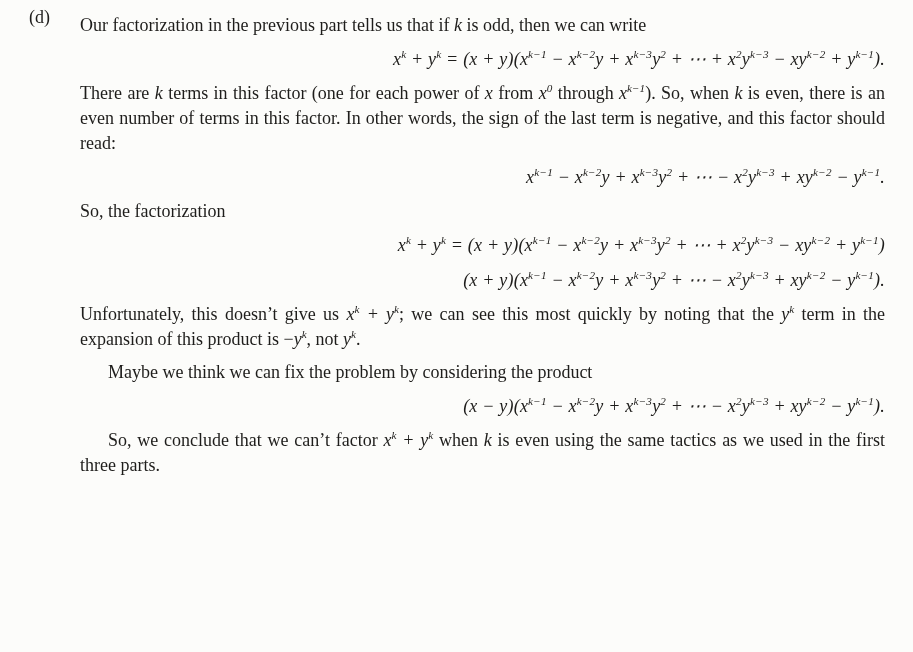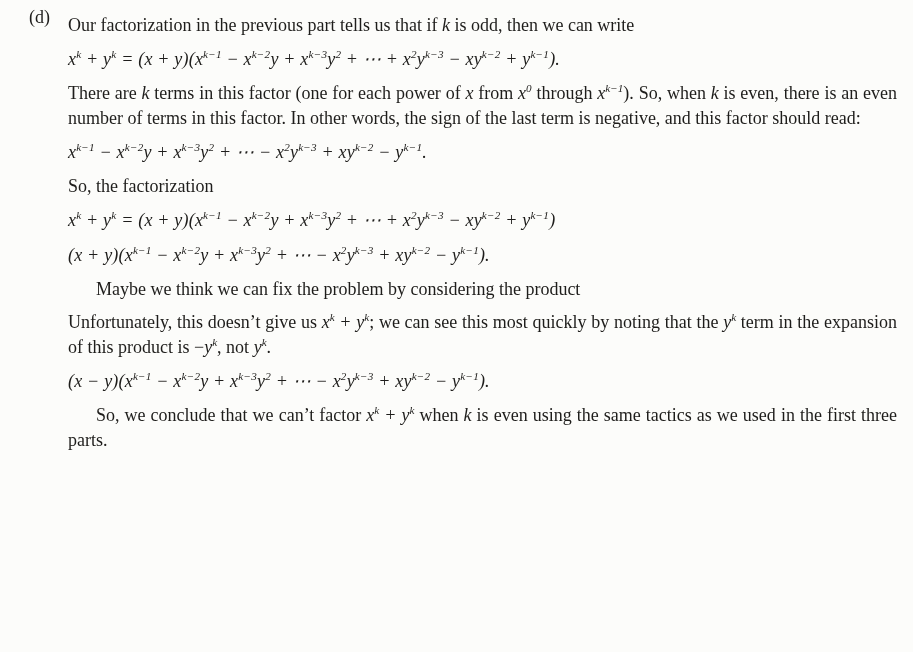--- a/index.html
+++ b/index.html
@@ -20,32 +20,32 @@
     height: 652px;
     padding: 5px 16px 0 68px;
   }
   .item-label {
     position: absolute;
     left: 29px;
     top: 5px;
     line-height: 25px;
   }
   .block {
-    margin: 8px 0;
+    margin: 8px 12px;
     line-height: 25px;
     font-family: Liberation Serif, serif;
   }
   .para {
     text-align: justify;
   }
   .para.indent {
     text-indent: 28px;
   }
   .formula {
-    text-align: left;
+    text-align: right;
     font-style: italic;
     line-height: 27px;
     letter-spacing: 0.2px;
   }
   sup {
     font-size: 0.62em;
     line-height: 0;
   }
   i { font-style: italic; }
 </style>
@@ -66,22 +66,22 @@
 
   <div class="block formula">x<sup>k−1</sup> − x<sup>k−2</sup>y + x<sup>k−3</sup>y<sup>2</sup> + ⋯ − x<sup>2</sup>y<sup>k−3</sup> + xy<sup>k−2</sup> − y<sup>k−1</sup>.</div>
 
   <div class="block para">So, the factorization</div>
 
   <div class="block formula">x<sup>k</sup> + y<sup>k</sup> = (x + y)(x<sup>k−1</sup> − x<sup>k−2</sup>y + x<sup>k−3</sup>y<sup>2</sup> + ⋯ + x<sup>2</sup>y<sup>k−3</sup> − xy<sup>k−2</sup> + y<sup>k−1</sup>)</div>
 
 
   <div class="block formula">(x + y)(x<sup>k−1</sup> − x<sup>k−2</sup>y + x<sup>k−3</sup>y<sup>2</sup> + ⋯ − x<sup>2</sup>y<sup>k−3</sup> + xy<sup>k−2</sup> − y<sup>k−1</sup>).</div>
 
+  <div class="block para">Unfortunately, this doesn’t give us <i>x<sup>k</sup> + y<sup>k</sup></i>; we can see this most quickly by noting that the <i>y<sup>k</sup></i> term in the expansion of this product is −<i>y<sup>k</sup></i>, not <i>y<sup>k</sup></i>.</div>
+
   <div class="block para indent">Maybe we think we can fix the problem by considering the product</div>
-
-  <div class="block para">Unfortunately, this doesn’t give us <i>x<sup>k</sup> + y<sup>k</sup></i>; we can see this most quickly by noting that the <i>y<sup>k</sup></i> term in the expansion of this product is −<i>y<sup>k</sup></i>, not <i>y<sup>k</sup></i>.</div>
 
   <div class="block formula">(x − y)(x<sup>k−1</sup> − x<sup>k−2</sup>y + x<sup>k−3</sup>y<sup>2</sup> + ⋯ − x<sup>2</sup>y<sup>k−3</sup> + xy<sup>k−2</sup> − y<sup>k−1</sup>).</div>
 
 
   <div class="block para indent">So, we conclude that we can’t factor <i>x<sup>k</sup> + y<sup>k</sup></i> when <i>k</i> is even using the same tactics as we used in the first three parts.</div>
 
 </div>
 
 </body></html>

